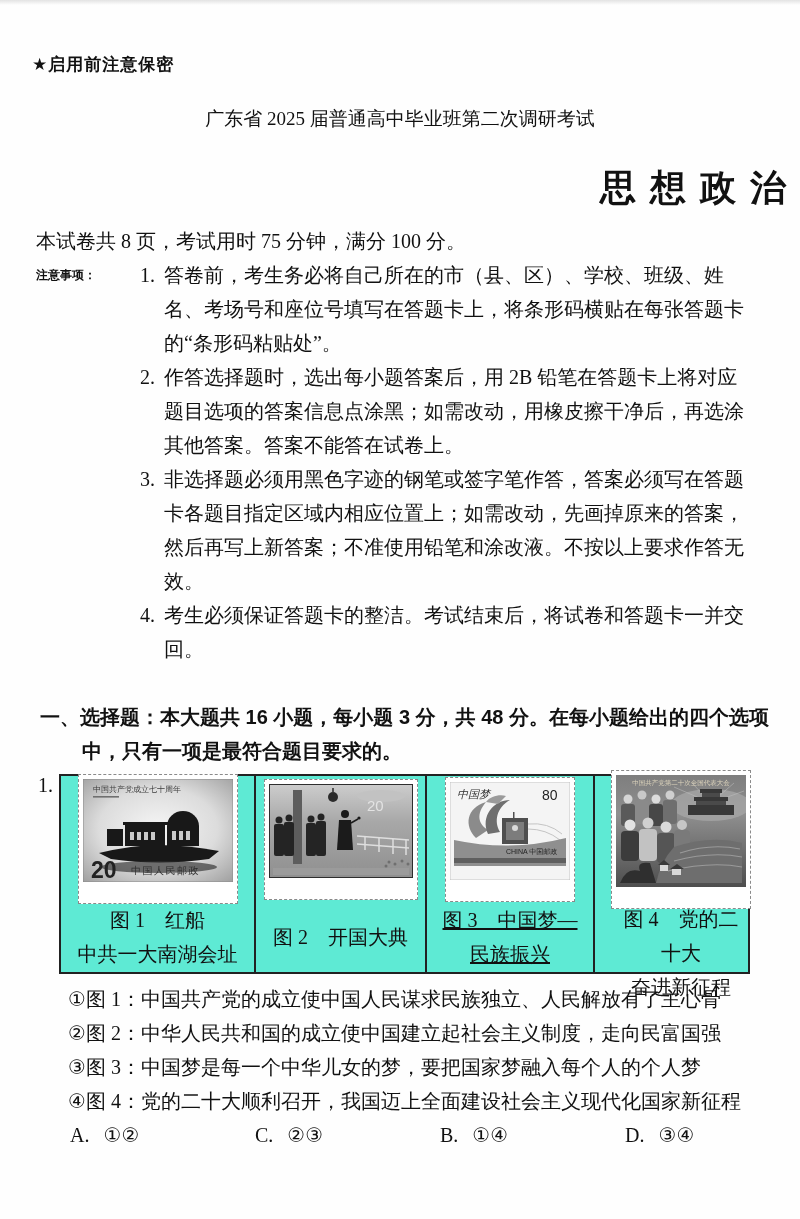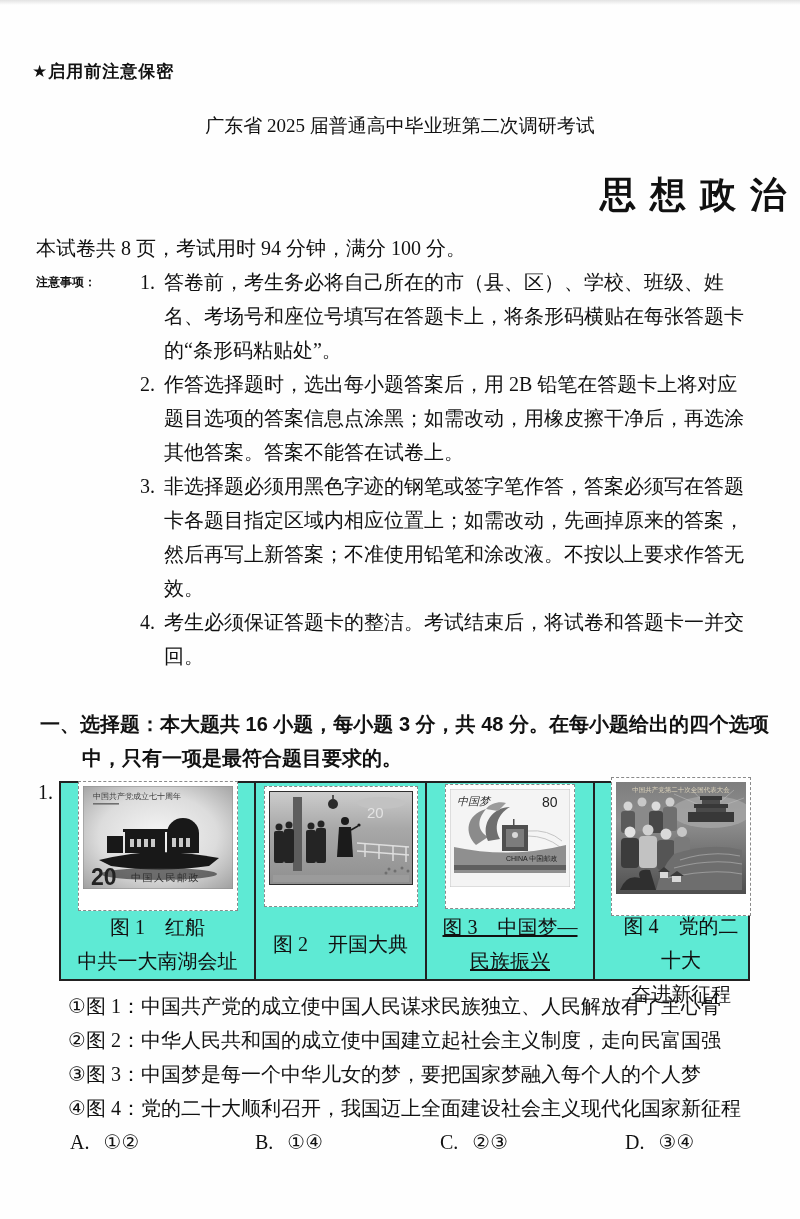--- a/index.html
+++ b/index.html
@@ -5,21 +5,21 @@
   html,body{margin:0;padding:0;}
   body{background:#ffffff;}
   #page{
     position:relative;width:800px;height:1219px;background:#fefefe;
     color:#111;font-family:"Liberation Serif","DejaVu Serif","DejaVu Sans",serif;
     font-size:20px;line-height:34px;overflow:hidden;
   }
   .hei{font-family:"Liberation Sans","DejaVu Sans",sans-serif;font-weight:bold;}
   .scan-edge{position:absolute;top:0;left:0;width:800px;height:5px;
     background:linear-gradient(#e3e3e3,#fefefe);}
-  .secrecy{padding-top:54px;margin-left:32px;font-size:17px;line-height:22px;letter-spacing:1px;margin-top:7px;}
+  .secrecy{padding-top:54px;margin-left:32px;font-size:17px;line-height:22px;letter-spacing:1px;}
   .title{text-align:center;margin-top:28px;font-size:19px;line-height:30px;}
   .subject{text-align:right;margin-top:34px;font-size:36px;line-height:40px;
     letter-spacing:14px;text-indent:14px;}
   .exam-info{margin:16px 0 0 36px;}
   .notices{position:relative;margin-left:140px;width:612px;}
   .notice-label{position:absolute;left:-104px;top:0;font-size:12px;line-height:34px;}
   .notice-item{position:relative;padding-left:24px;}
   .notice-num{position:absolute;left:0;top:0;}
   .section-header{margin:34px 26px 0 40px;padding-left:42px;text-indent:-42px;
     font-size:20px;line-height:34px;}
@@ -49,21 +49,21 @@
 <body>
 
 <div id="page">
   <div class="scan-edge"></div>
 
   <div class="secrecy hei">★启用前注意保密</div>
 
   <div class="title">广东省 2025 届普通高中毕业班第二次调研考试</div>
   <div class="subject hei">思想政治</div>
 
-  <div class="exam-info">本试卷共 8 页，考试用时 94 分钟，满分 100 分。</div>
+  <div class="exam-info">本试卷共 8 页，考试用时 75 分钟，满分 100 分。</div>
 
   <div class="notices">
     <span class="notice-label hei">注意事项：</span>
     <div class="notice-item">
       <span class="notice-num">1.</span>
       <span>答卷前，考生务必将自己所在的市（县、区）、学校、班级、姓名、考场号和座位号填写在答题卡上，将条形码横贴在每张答题卡的“条形码粘贴处”。</span>
     </div>
     <div class="notice-item">
       <span class="notice-num">2.</span>
       <span>作答选择题时，选出每小题答案后，用 2B 铅笔在答题卡上将对应题目选项的答案信息点涂黑；如需改动，用橡皮擦干净后，再选涂其他答案。答案不能答在试卷上。</span>
@@ -293,23 +293,23 @@
     <div>②图 2：中华人民共和国的成立使中国建立起社会主义制度，走向民富国强</div>
     <div>③图 3：中国梦是每一个中华儿女的梦，要把国家梦融入每个人的个人梦</div>
     <div>④图 4：党的二十大顺利召开，我国迈上全面建设社会主义现代化国家新征程</div>
   </div>
 
   <div class="options-row">
     <div class="option">
       <span class="opt-label">A.</span><span>①②</span>
     </div>
     <div class="option">
+      <span class="opt-label">C.</span><span>②③</span>
+    </div>
+    <div class="option">
       <span class="opt-label">B.</span><span>①④</span>
-    </div>
-    <div class="option">
-      <span class="opt-label">C.</span><span>②③</span>
     </div>
     <div class="option">
       <span class="opt-label">D.</span><span>③④</span>
     </div>
   </div>
 
 </div>
 
 </body></html>

